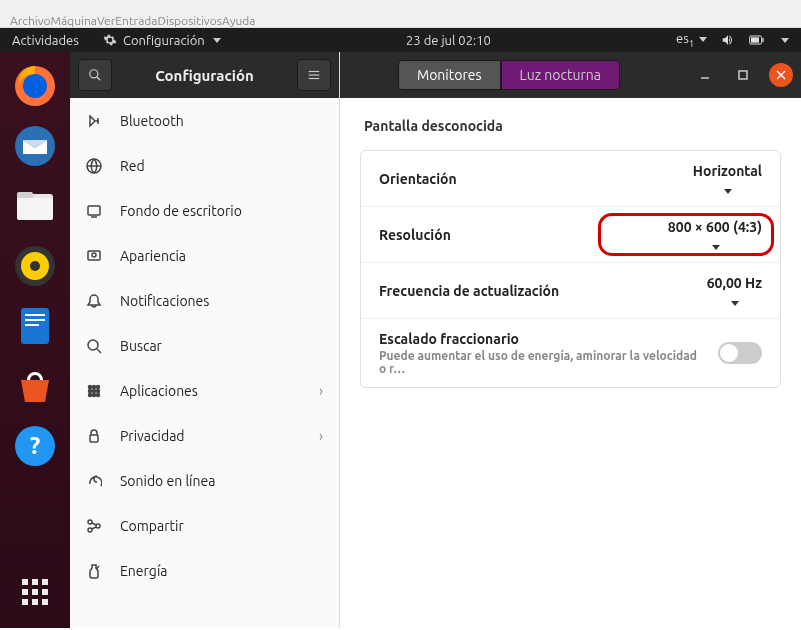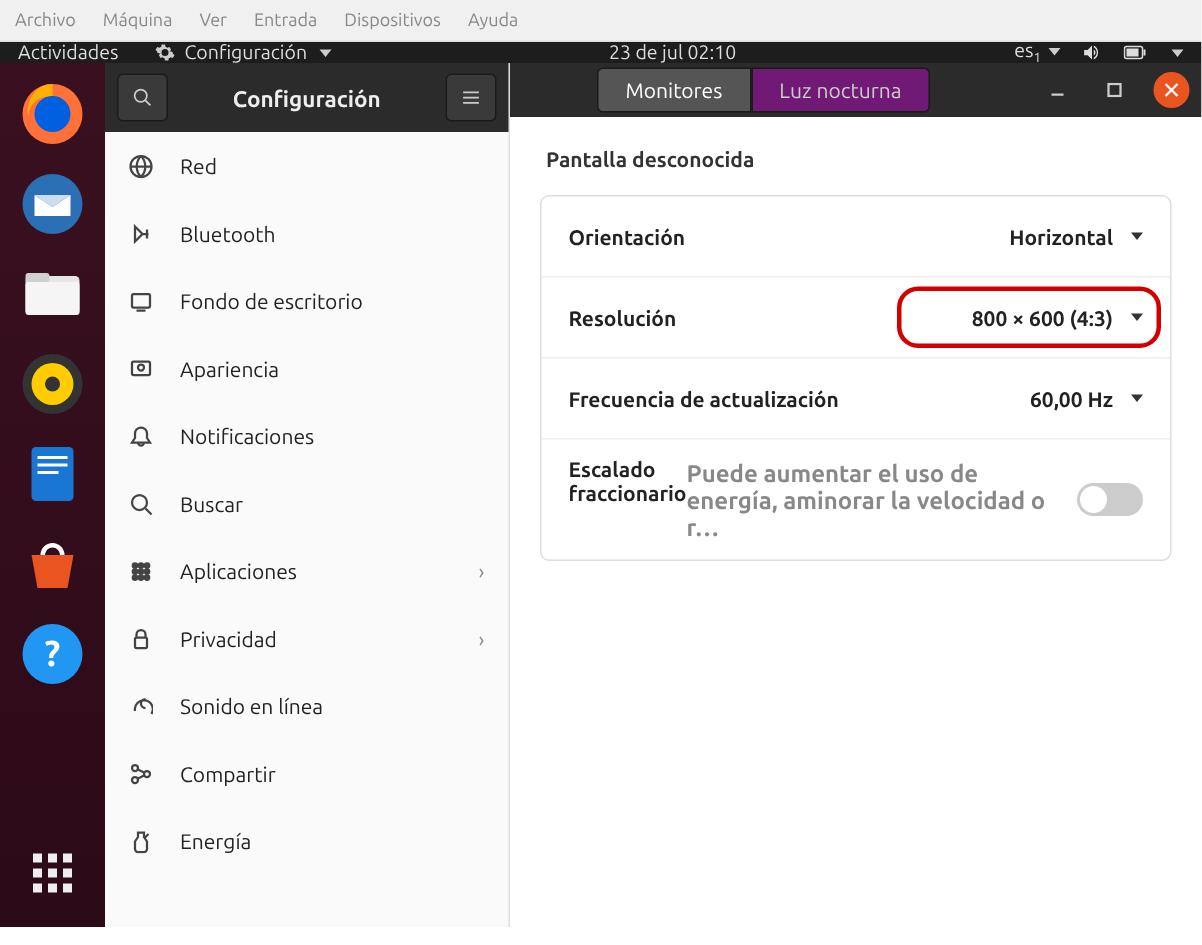--- a/index.html
+++ b/index.html
@@ -1,21 +1,21 @@
 <!DOCTYPE html>
 <html><head>
 <meta charset="utf-8">
 <style>
 * { box-sizing: border-box; margin: 0; padding: 0; font-family: Ubuntu, "Segoe UI", sans-serif; }
 body { width: 801px; height: 630px; overflow: hidden; background: #fff; }
 
-.vm-menubar { height: 28px; background: #f0f0f0; display: flex; align-items: center; padding: 0 10px; gap: 18px; font-size: 12px; color: #888; border-bottom: 1px solid #ddd; }
+.vm-menubar { height: 28px; background: #f0f0f0; display: flex; align-items: flex-end; padding: 0 10px; gap: 0; font-size: 12px; color: #888; border-bottom: 1px solid #ddd; }
 .vm-menubar span { cursor: default; }
 
-.topbar { height: 14px; background: #1d1d1d; color: #ddd; display: flex; align-items: center; font-size: 13px; padding: 0; }
+.topbar { height: 24px; background: #1d1d1d; color: #ddd; display: flex; align-items: center; font-size: 13px; padding: 0; }
 .topbar-left { display: flex; align-items: center; gap: 0; }
 .topbar-activities { padding: 0 12px; }
 .topbar-app { display: flex; align-items: center; gap: 6px; padding: 0 12px; }
 .topbar-center { flex: 1; text-align: center; }
 .topbar-right { display: flex; align-items: center; gap: 14px; padding: 0 12px; }
 .topbar svg { fill: #ddd; }
 .tri-down { width: 0; height: 0; border-left: 4px solid transparent; border-right: 4px solid transparent; border-top: 5px solid #ccc; display: inline-block; vertical-align: middle; margin-left: 2px; }
 
 .main-area { display: flex; height: 576px; }
 
@@ -31,43 +31,43 @@
 .sidebar-header { height: 46px; background: #2b2b2b; color: #eee; display: flex; align-items: center; padding: 0 8px; gap: 8px; }
 .hdr-btn { width: 34px; height: 32px; background: #3a3a3a; border: 1px solid #1a1a1a; border-radius: 4px; display: flex; align-items: center; justify-content: center; }
 .sidebar-title { flex: 1; text-align: center; font-weight: bold; font-size: 15px; }
 .sidebar-items { flex: 1; overflow: hidden; }
 .sb-item { height: 45px; display: flex; align-items: center; padding: 0 16px; gap: 18px; font-size: 14px; color: #222; cursor: pointer; }
 .sb-icon { width: 16px; height: 16px; flex-shrink: 0; display: flex; align-items: center; justify-content: center; }
 .sb-icon svg { width: 16px; height: 16px; fill: none; stroke: #444; stroke-width: 1.5; }
 .sb-chevron { margin-left: auto; color: #888; }
 
 .content { flex: 1; display: flex; flex-direction: column; background: #fff; }
-.content-header { height: 36px; background: #2b2b2b; display: flex; align-items: center; padding: 16px 8px; }
+.content-header { height: 46px; background: #2b2b2b; display: flex; align-items: center; padding: 16px 8px; }
 .tab-group { display: flex; margin-left: 50px; }
 .tab { padding: 6px 18px; font-size: 14px; color: #ccc; background: #701a75; border: 1px solid #1a1a1a; }
 .tab.active { background: #555; color: #fff; }
 .tab:first-child { border-radius: 4px 0 0 4px; }
 .tab:last-child { border-radius: 0 4px 4px 0; }
 .win-ctrls { margin-left: auto; display: flex; gap: 14px; align-items: center; }
 .win-btn { width: 24px; height: 24px; border-radius: 50%; display: flex; align-items: center; justify-content: center; color: #ccc; font-size: 13px; }
 .win-btn.close { background: #e95420; color: #fff; }
 
 .content-body { flex: 1; padding: 20px 20px; }
 .section-title { font-size: 14px; font-weight: bold; color: #333; margin-bottom: 16px; margin-left: 4px; }
 .settings-group { border: 1px solid #ddd; border-radius: 6px; }
 .setting-row { min-height: 54px; display: flex; align-items: center; padding: 12px 18px; border-bottom: 1px solid #eee; font-size: 14px; font-weight: bold; }
 .setting-row:last-child { border-bottom: none; }
 .setting-label { color: #222; }
-.setting-value { margin-left: auto; display: flex; align-items: center; gap: 10px; color: #222; }
-.setting-sub { font-size: 16px; color: #888; margin-top: 2px; }
+.setting-value { margin-left: auto; display: flex; align-items: center; gap: 10px; color: #222; flex-direction: column; }
+.setting-sub { font-size: 12px; color: #888; margin-top: 2px; }
 .row-highlight { position: relative; }
 .row-highlight::after { content: ""; position: absolute; right: 6px; top: 6px; bottom: 6px; width: 170px; border: 3px solid #d40000; border-radius: 14px; pointer-events: none; }
 .toggle { width: 44px; height: 22px; background: #ccc; border-radius: 11px; position: relative; }
 .toggle::after { content: ""; position: absolute; left: 2px; top: 2px; width: 18px; height: 18px; background: #fff; border-radius: 50%; }
-.setting-col { display: flex; flex-direction: row; max-width: 320px; }
+.setting-col { display: flex; flex-direction: column; max-width: 320px; }
 </style>
 </head>
 <body>
 
 <div class="vm-menubar">
   <span>Archivo</span>
   <span>Máquina</span>
   <span>Ver</span>
   <span>Entrada</span>
   <span>Dispositivos</span>
@@ -181,34 +181,34 @@
               <line x1="3" y1="6" x2="21" y2="6" stroke="#ccc" stroke-width="2"></line>
               <line x1="3" y1="12" x2="21" y2="12" stroke="#ccc" stroke-width="2"></line>
               <line x1="3" y1="18" x2="21" y2="18" stroke="#ccc" stroke-width="2"></line>
             </svg>
         </div>
       </div>
       <div class="sidebar-items" id="sb-items">
           <div class="sb-item">
             <span class="sb-icon">
               <svg viewBox="0 0 16 16">
+                <path d="M4 3l5 5-5 5V3zM9 8h4M12 5v6"></path>
+              </svg>
+            </span>
+            <span>Bluetooth</span>
+          </div>
+          <div class="sb-item">
+            <span class="sb-icon">
+              <svg viewBox="0 0 16 16">
                 <circle cx="8" cy="8" r="7"></circle>
                 <line x1="1" y1="8" x2="15" y2="8"></line>
                 <path d="M8 1a10 10 0 010 14M8 1a10 10 0 000 14"></path>
               </svg>
             </span>
             <span>Red</span>
-          </div>
-          <div class="sb-item">
-            <span class="sb-icon">
-              <svg viewBox="0 0 16 16">
-                <path d="M4 3l5 5-5 5V3zM9 8h4M12 5v6"></path>
-              </svg>
-            </span>
-            <span>Bluetooth</span>
           </div>
           <div class="sb-item">
             <span class="sb-icon">
               <svg viewBox="0 0 16 16">
                 <rect x="2" y="3" width="12" height="9" rx="1"></rect>
                 <line x1="5" y1="14" x2="11" y2="14"></line>
               </svg>
             </span>
             <span>Fondo de escritorio</span>
           </div>

